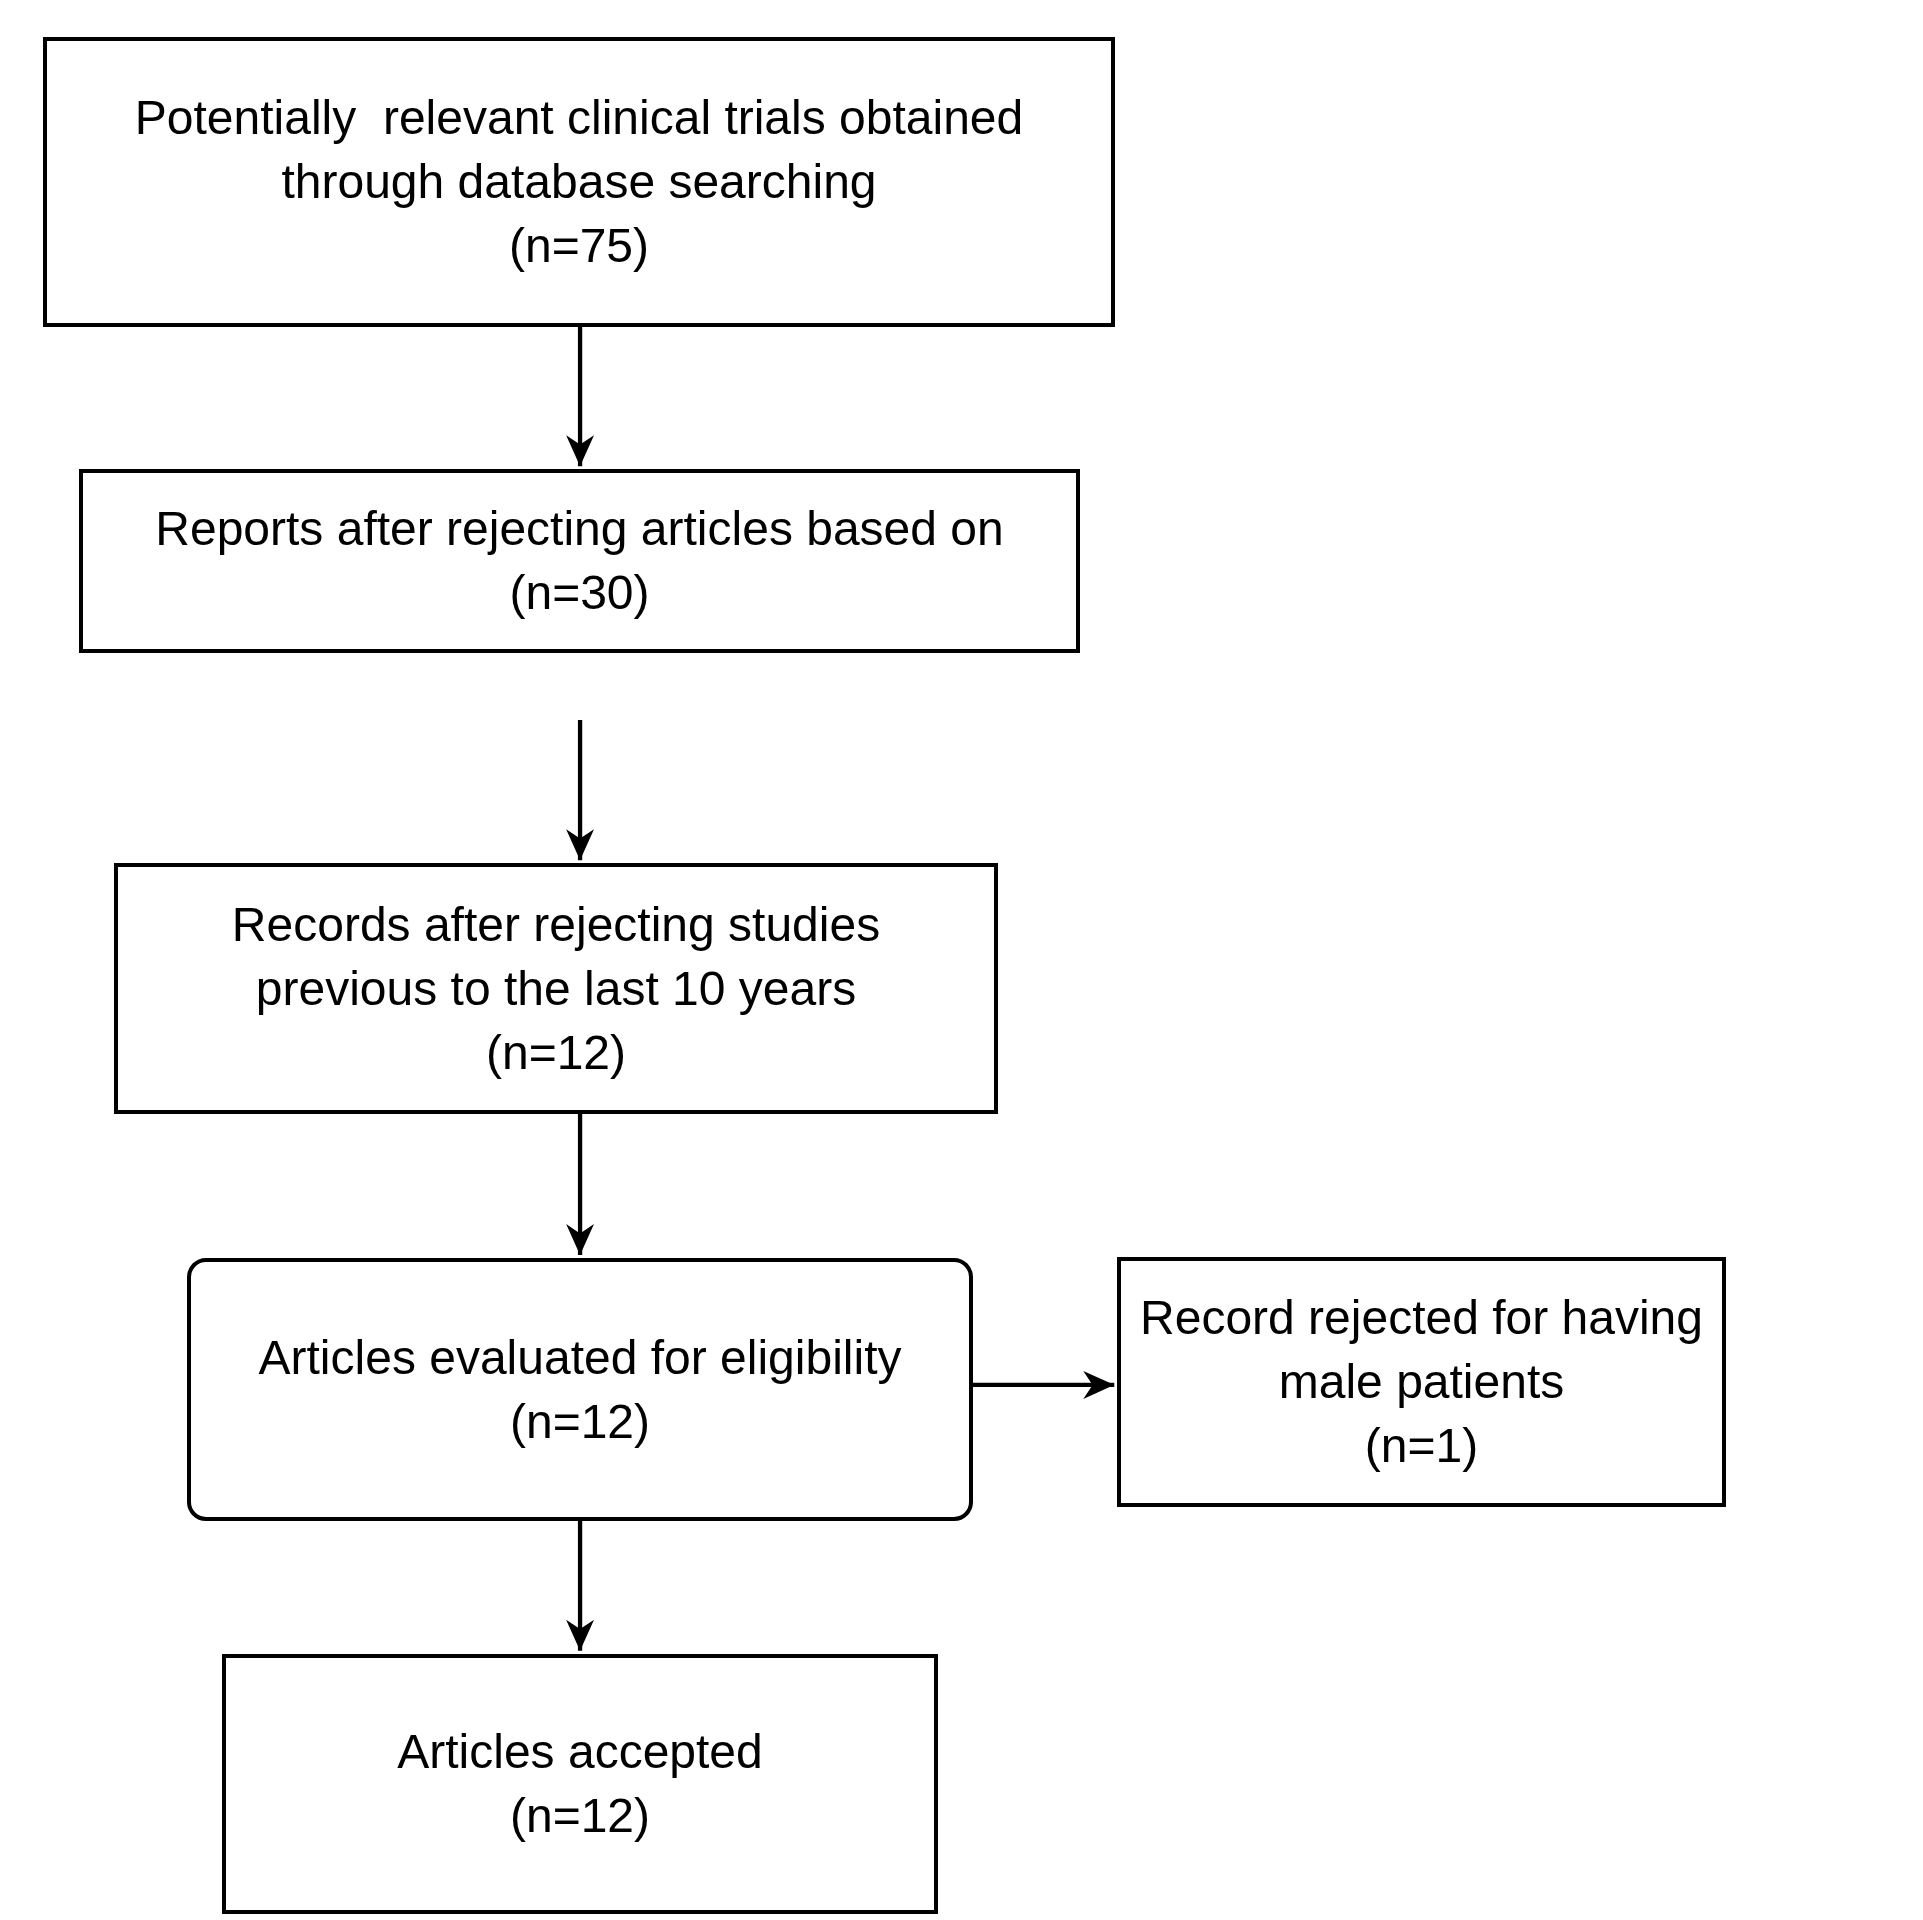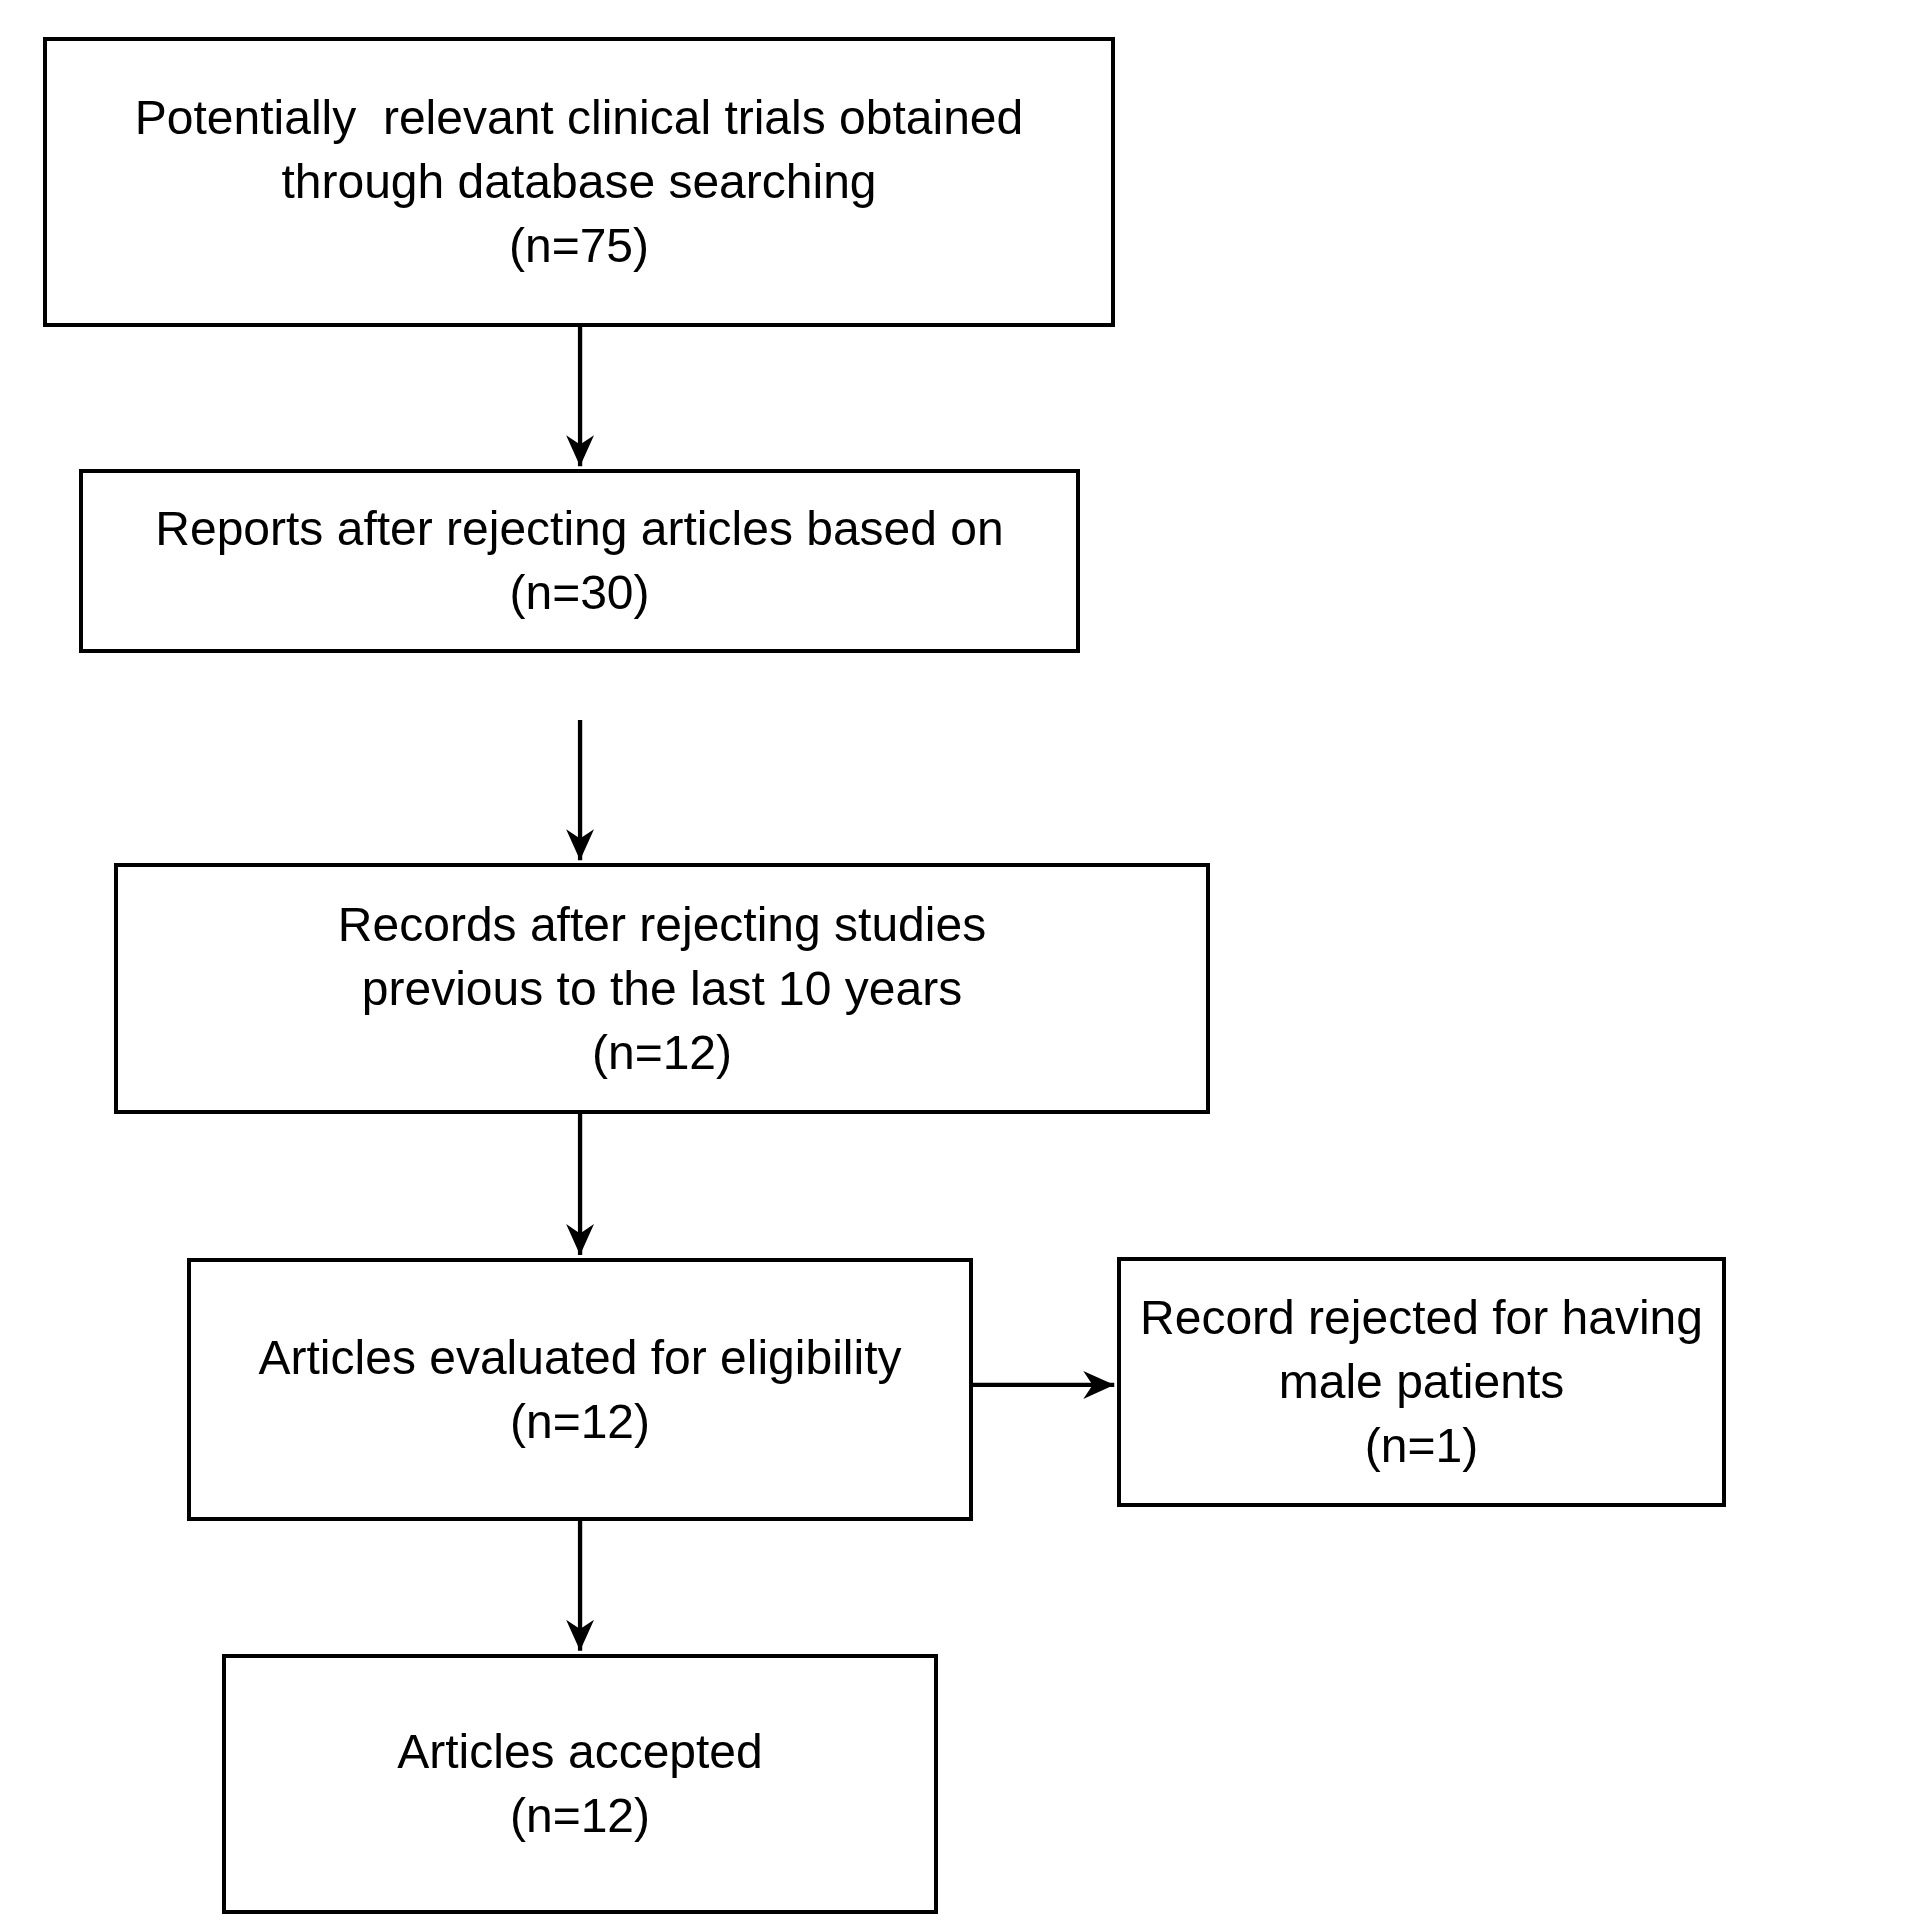--- a/index.html
+++ b/index.html
@@ -22,22 +22,22 @@
     justify-content: center;
     align-items: center;
     text-align: center;
     font-size: 48px;
     line-height: 64px;
   }
   .line { white-space: pre; text-align: right; }
 
   .n-identified { left: 43px;   top: 37px;   width: 1072px; height: 290px; }
   .n-title      { left: 79px;   top: 469px;  width: 1001px; height: 184px; }
-  .n-years      { left: 114px;  top: 863px; width: 1096px; height: 251px; }
-  .n-elig       { left: 187px;  top: 1258px; width: 786px;  height: 263px; }
+  .n-years      { left: 114px;  top: 863px; width: 884px; height: 251px; }
+  .n-elig       { left: 187px;  top: 1258px; width: 786px;  height: 263px; border-radius: 19px; }
   .n-male       { left: 1117px; top: 1257px; width: 609px;  height: 250px; }
   .n-accepted   { left: 222px;  top: 1654px; width: 716px;  height: 260px; }
 
   .arrows {
     position: absolute;
     left: 0; top: 0;
     width: 1924px;
     height: 1920px;
     pointer-events: none;
   }

